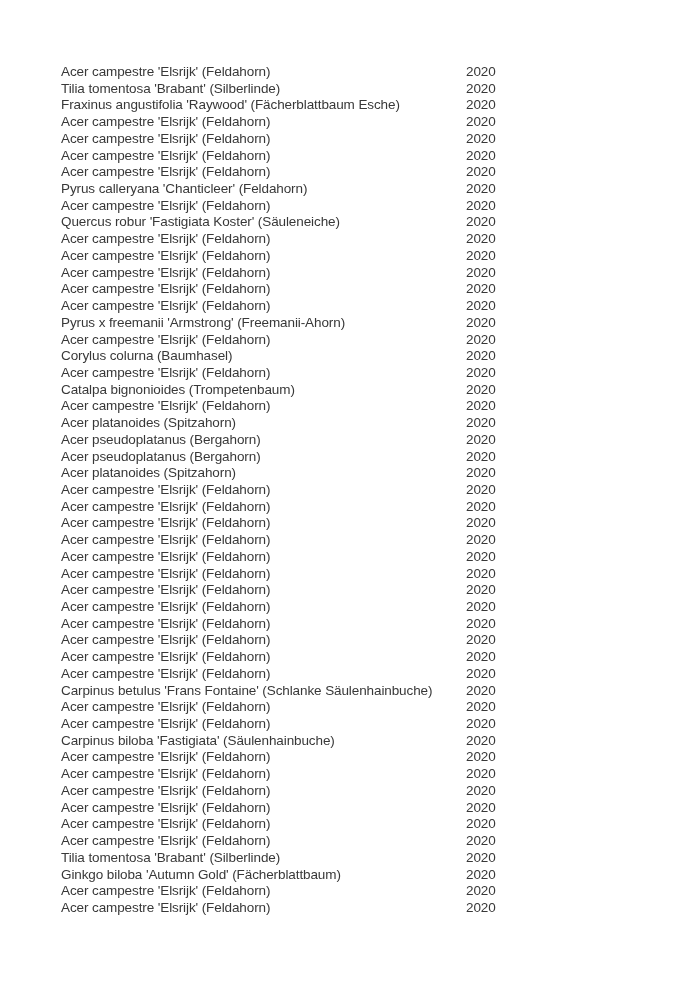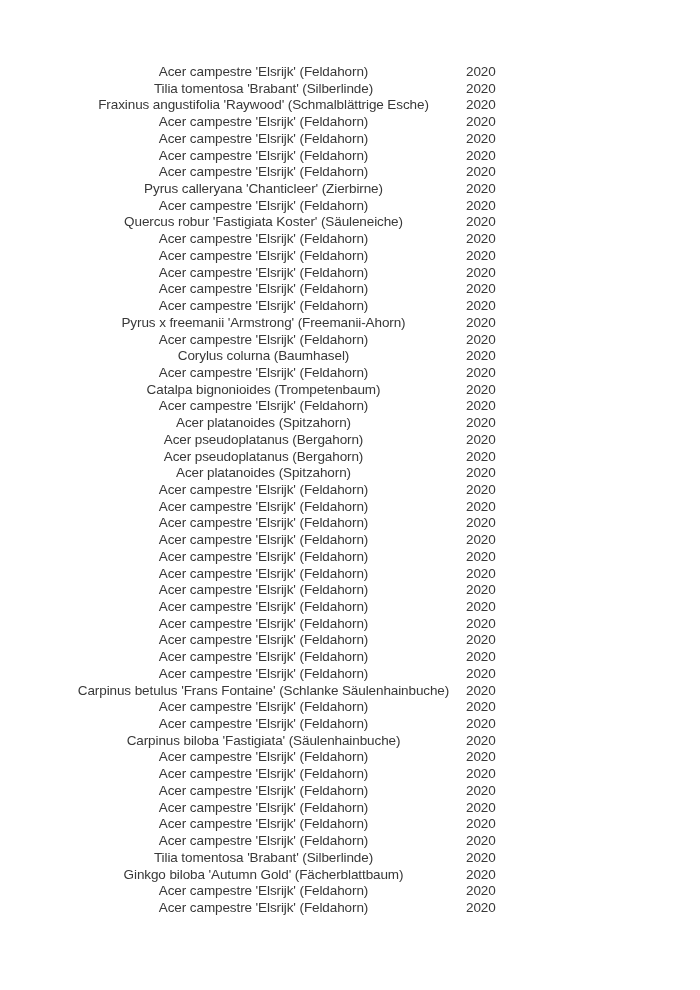--- a/index.html
+++ b/index.html
@@ -26,21 +26,20 @@
     width: 600px;
     color: #383838;
     font-size: 13.5px;
     letter-spacing: -0.1px;
   }
   .row {
     display: flex;
     height: 16.72px;
     line-height: 16.72px;
     white-space: nowrap;
-    text-align: center;
   }
   .species {
     flex: none;
     width: 405px;
     overflow: visible;
   }
   .year {
     flex: none;
   }
 </style>
@@ -51,41 +50,41 @@
   <div class="tree-list">
       <div class="row">
     <span class="species">Acer campestre 'Elsrijk' (Feldahorn)</span>
     <span class="year">2020</span>
   </div>
       <div class="row">
     <span class="species">Tilia tomentosa 'Brabant' (Silberlinde)</span>
     <span class="year">2020</span>
   </div>
       <div class="row">
-    <span class="species">Fraxinus angustifolia 'Raywood' (Schmalblättrige Esche)</span>
-    <span class="year">2020</span>
-  </div>
-      <div class="row">
-    <span class="species">Acer campestre 'Elsrijk' (Feldahorn)</span>
-    <span class="year">2020</span>
-  </div>
-      <div class="row">
-    <span class="species">Acer campestre 'Elsrijk' (Feldahorn)</span>
-    <span class="year">2020</span>
-  </div>
-      <div class="row">
-    <span class="species">Acer campestre 'Elsrijk' (Feldahorn)</span>
-    <span class="year">2020</span>
-  </div>
-      <div class="row">
-    <span class="species">Acer campestre 'Elsrijk' (Feldahorn)</span>
-    <span class="year">2020</span>
-  </div>
-      <div class="row">
-    <span class="species">Pyrus calleryana 'Chanticleer' (Zierbirne)</span>
+    <span class="species">Fraxinus angustifolia 'Raywood' (Fächerblattbaum Esche)</span>
+    <span class="year">2020</span>
+  </div>
+      <div class="row">
+    <span class="species">Acer campestre 'Elsrijk' (Feldahorn)</span>
+    <span class="year">2020</span>
+  </div>
+      <div class="row">
+    <span class="species">Acer campestre 'Elsrijk' (Feldahorn)</span>
+    <span class="year">2020</span>
+  </div>
+      <div class="row">
+    <span class="species">Acer campestre 'Elsrijk' (Feldahorn)</span>
+    <span class="year">2020</span>
+  </div>
+      <div class="row">
+    <span class="species">Acer campestre 'Elsrijk' (Feldahorn)</span>
+    <span class="year">2020</span>
+  </div>
+      <div class="row">
+    <span class="species">Pyrus calleryana 'Chanticleer' (Feldahorn)</span>
     <span class="year">2020</span>
   </div>
       <div class="row">
     <span class="species">Acer campestre 'Elsrijk' (Feldahorn)</span>
     <span class="year">2020</span>
   </div>
       <div class="row">
     <span class="species">Quercus robur 'Fastigiata Koster' (Säuleneiche)</span>
     <span class="year">2020</span>
   </div>

